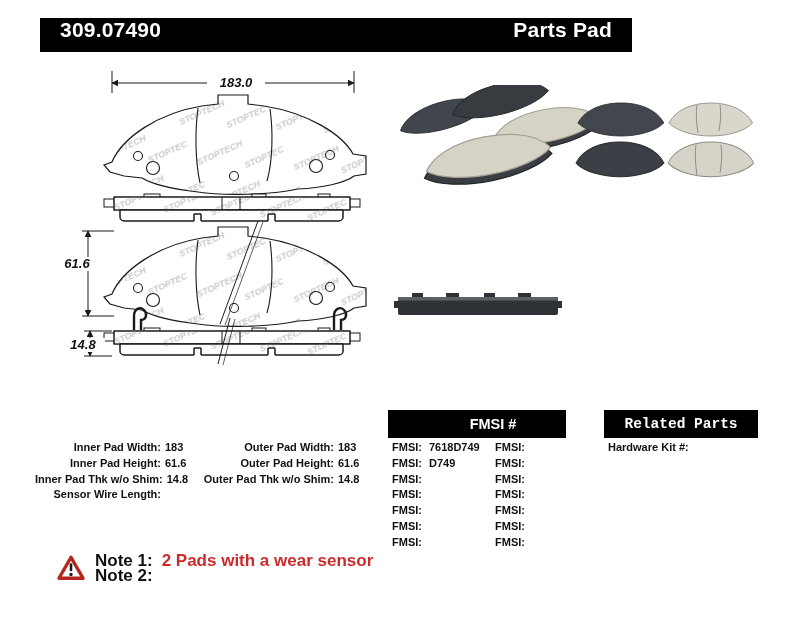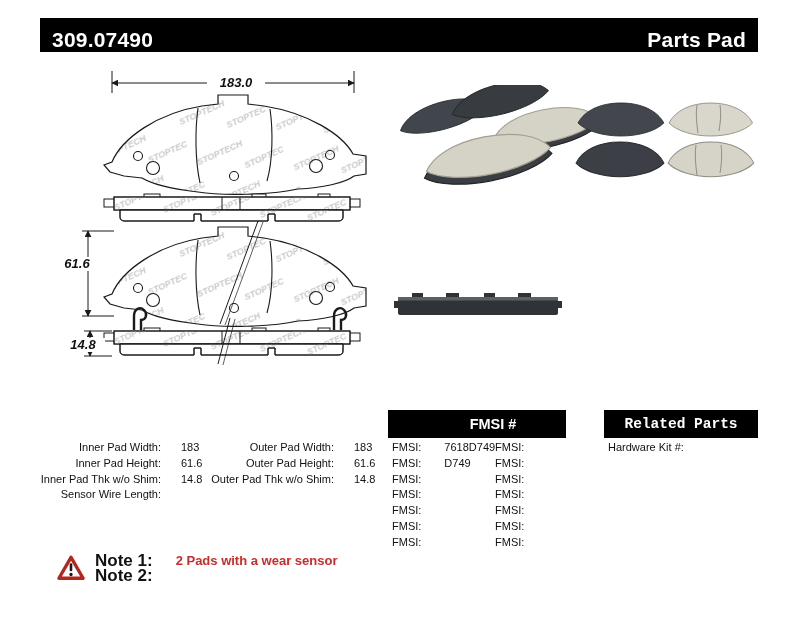--- a/index.html
+++ b/index.html
@@ -1,21 +1,21 @@
 <!DOCTYPE html>
 <html><head>
 <meta charset="utf-8">
 <style>
   html,body{margin:0;padding:0;background:#ffffff;}
   #page{position:relative;width:800px;height:619px;background:#ffffff;overflow:hidden;
         font-family:"Liberation Sans",sans-serif;color:#111;}
 
   
-  .titlebar{position:absolute;left:40px;top:18px;width:718px;height:34px;background:#000;
-            display:flex;align-items:flex-end;justify-content:space-between;padding:0 12px;
+  .titlebar{position:absolute;left:40px;top:18px;width:592px;height:34px;background:#000;
+            display:flex;align-items:flex-start;justify-content:space-between;padding:0 20px;
             box-sizing:border-box;}
   .titlebar span{color:#fff;font-size:21px;font-weight:bold;letter-spacing:0.2px;}
 
   
   .drawing{position:absolute;left:58px;top:66px;width:337px;height:312px;}
   .drawing .ln{stroke:#1a1a1a;stroke-width:1.1;fill:none;}
   .drawing .dimln{stroke:#1a1a1a;stroke-width:1;fill:none;}
   .wmt{font-family:"Liberation Sans",sans-serif;font-size:9px;font-weight:bold;
        font-style:italic;fill:#c9c9c9;}
   .dim{position:absolute;font-size:13px;font-weight:bold;font-style:italic;color:#111;
@@ -33,39 +33,39 @@
              font-size:14.5px;font-weight:bold;text-align:center;}
   .bar-pads{left:35px;width:348px;}
   .bar-pads .t-inner{left:12px;width:150px;}
   .bar-pads .t-outer{left:180px;width:168px;}
   .bar-fmsi{left:388px;width:178px;}
   .bar-fmsi span{left:0;width:210px;}
   .bar-related{left:604px;width:154px;}
   .bar-related span{left:0;width:154px;font-family:Liberation Mono, monospace;}
 
   .col{position:absolute;top:441px;}
-  .spec-row{display:flex;height:15.8px;font-size:11px;font-weight:normal;white-space:nowrap;gap:16px;}
+  .spec-row{display:flex;height:15.8px;font-size:11px;font-weight:bold;white-space:nowrap;}
   .spec-label{text-align:right;}
   .spec-value{margin-left:4px;}
   .col-inner{left:35px;}
   .col-inner .spec-label{flex:0 0 126px;}
   .col-outer{left:194px;}
   .col-outer .spec-label{flex:0 0 140px;}
   .col-fmsi1{left:392px;}
   .col-fmsi2{left:495px;}
   .col-fmsi1 .spec-label,.col-fmsi2 .spec-label,.col-related .spec-label{text-align:left;}
   .col-fmsi1 .spec-value,.col-fmsi2 .spec-value{margin-left:7px;}
   .col-related{left:608px;}
 
   
   .warn-icon{position:absolute;left:57px;top:555px;width:28px;height:26px;}
   .notes{position:absolute;left:95px;top:553px;}
   .note-row{display:flex;height:15.5px;align-items:center;}
   .note-label{font-size:17px;font-weight:bold;color:#111;white-space:nowrap;}
-  .note-text{font-size:13px;font-weight:bold;color:#cc2b2b;margin-left:23px;white-space:nowrap;}
+  .note-text{font-size:17px;font-weight:bold;color:#cc2b2b;margin-left:9px;white-space:nowrap;}
 </style>
 </head>
 <body>
 
 <div id="page">
 
   <header class="titlebar">
     <span>309.07490</span>
     <span>Parts Pad</span>
   </header>

